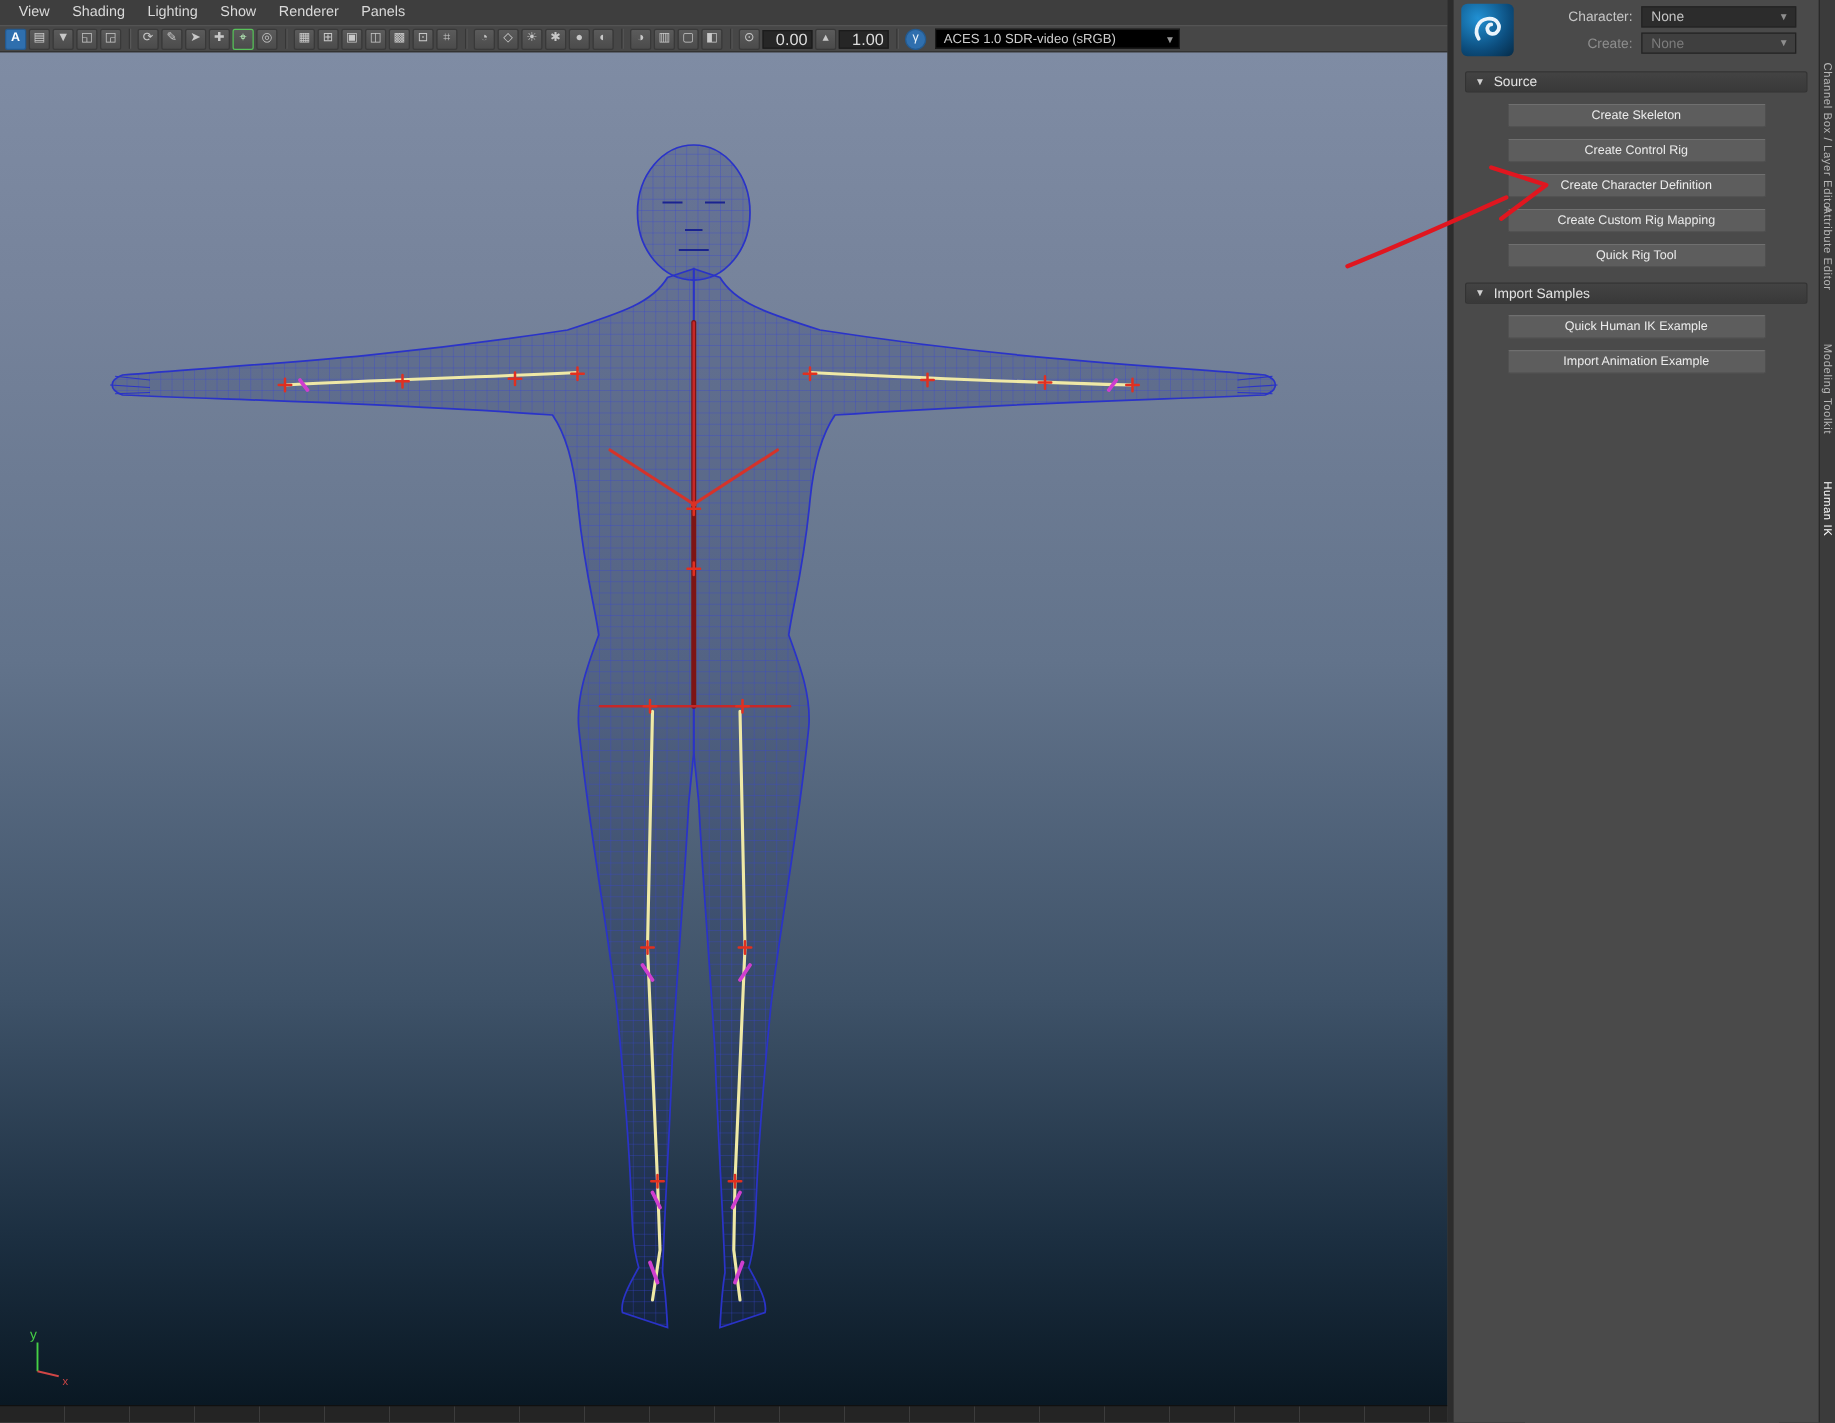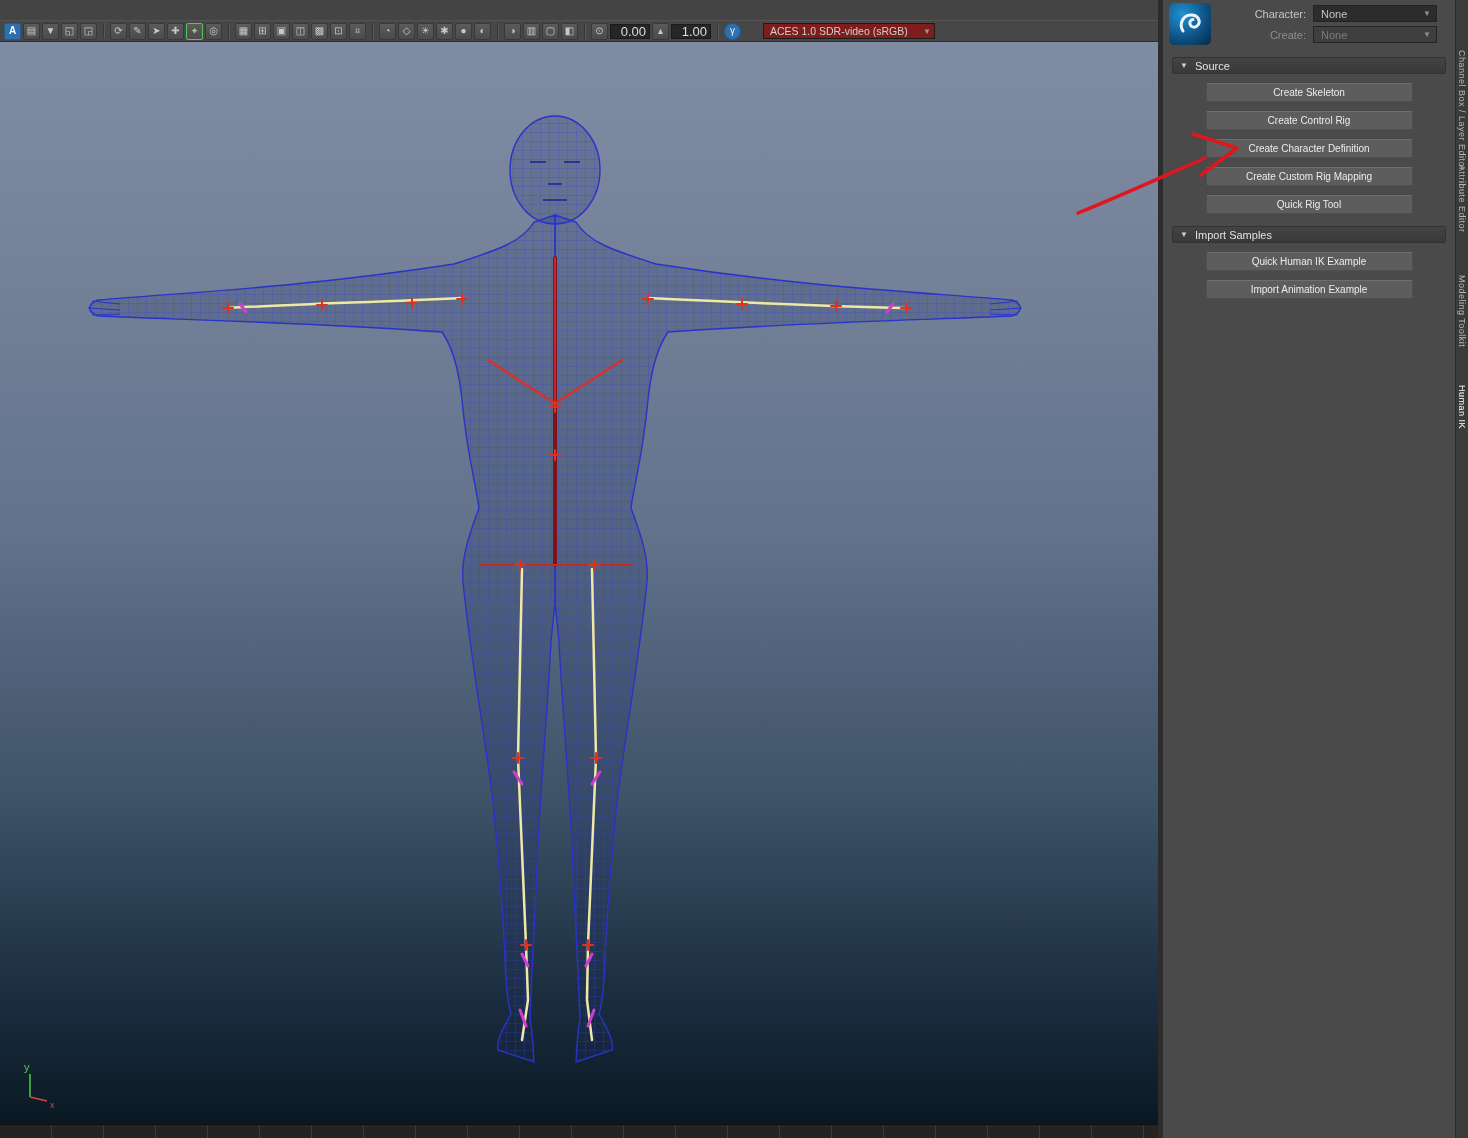--- a/index.html
+++ b/index.html
@@ -18,23 +18,23 @@
              display:flex; align-items:center; padding:0 4px; gap:2px; }
   .ticon { width:17px; height:17px; flex:0 0 auto; display:flex; align-items:center; justify-content:center;
            background:linear-gradient(#5b5b5b,#4b4b4b); border:1px solid #393939; border-radius:2px;
            color:#c8c8c8; font-size:10px; line-height:1; }
   .ticon.blue { background:#2f6fae; border-color:#245a8f; color:#fff; font-weight:bold; }
   .ticon.green { border-color:#58c35a; color:#b9f0ba; }
   .ticon.round { border-radius:50%; background:#2f6fae; border-color:#245a8f; color:#eaf4fb; }
   .tsep { width:1px; height:16px; background:#363636; box-shadow:1px 0 0 #585858; margin:0 4px; flex:0 0 auto; }
   .tfield { width:40px; height:15px; background:#262626; border:1px solid #1b1b1b; color:#ddd;
             font-size:13px; text-align:right; padding:0 3px; font-family:"Liberation Sans",sans-serif; }
-  .cdrop { width:172px; height:16px; background:#7f1d1d; border:1px solid #1b1b1b;
+  .cdrop { width:196px; height:16px; background:#000000; border:1px solid #1b1b1b;
            display:flex; align-items:center; justify-content:space-between; padding:0 3px 0 6px;
-           color:#cecece; font-size:10.5px; margin-left:20px; }
+           color:#cecece; font-size:10.5px; margin-left:5px; }
   .cdrop .darr { color:#979797; font-size:8px; }
 
   
   .viewport { position:absolute; left:0; top:42px; width:1158px; height:1082px;
               background:linear-gradient(180deg,#7f8ca4 0%, #76839b 18%, #62738b 45%,
                          #3e5268 70%, #1b2e40 88%, #0a1823 100%); }
   .viewport svg { position:absolute; inset:0; }
 
   
   .timeline { position:absolute; left:0; top:1124px; width:1158px; height:14px;
@@ -79,20 +79,28 @@
 
   
   .overlay { position:absolute; inset:0; width:1468px; height:1138px;
              pointer-events:none; z-index:50; }
 </style>
 </head>
 <body>
 
 <div class="window">
 
+  <div class="menubar">
+    <span class="menu-item">View</span>
+    <span class="menu-item">Shading</span>
+    <span class="menu-item">Lighting</span>
+    <span class="menu-item">Show</span>
+    <span class="menu-item">Renderer</span>
+    <span class="menu-item">Panels</span>
+  </div>
 
   <div class="toolbar">
     <span class="ticon blue">A</span>
     <span class="ticon">▤</span>
     <span class="ticon">▼</span>
     <span class="ticon">◱</span>
     <span class="ticon">◲</span>
     <span class="tsep"></span>
     <span class="ticon">⟳</span>
     <span class="ticon">✎</span>

